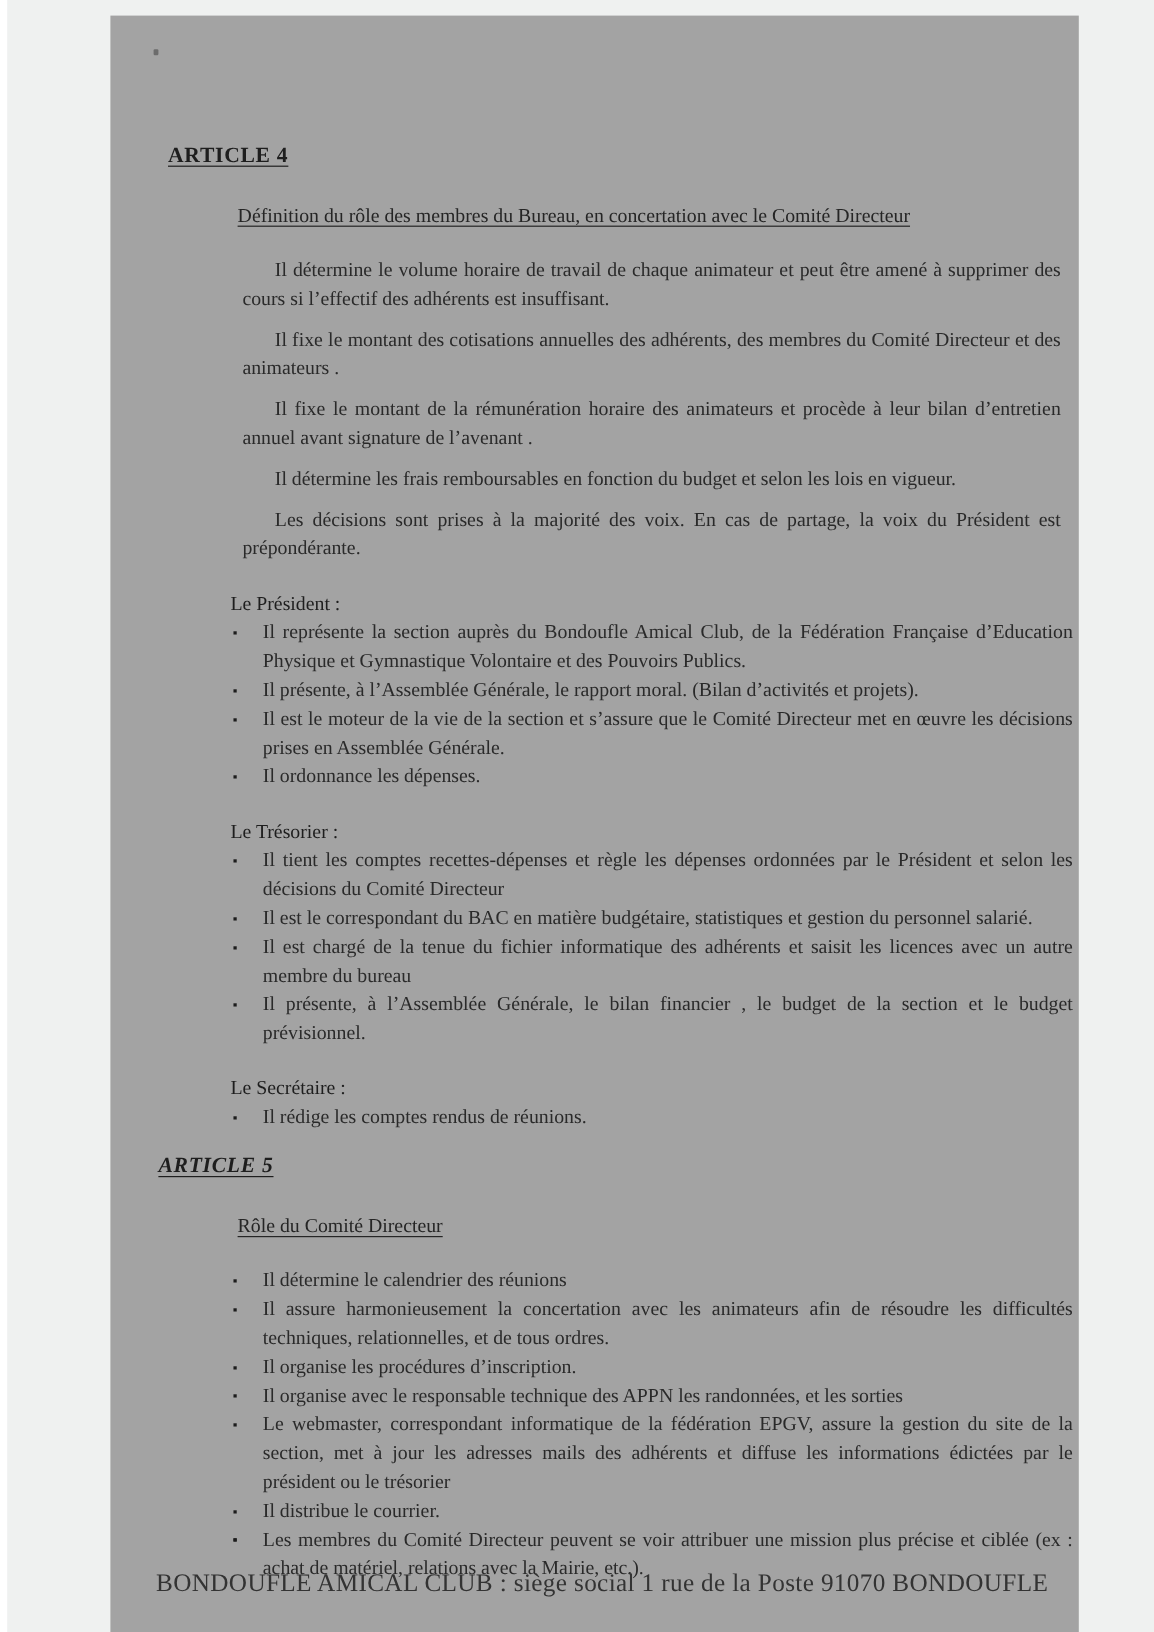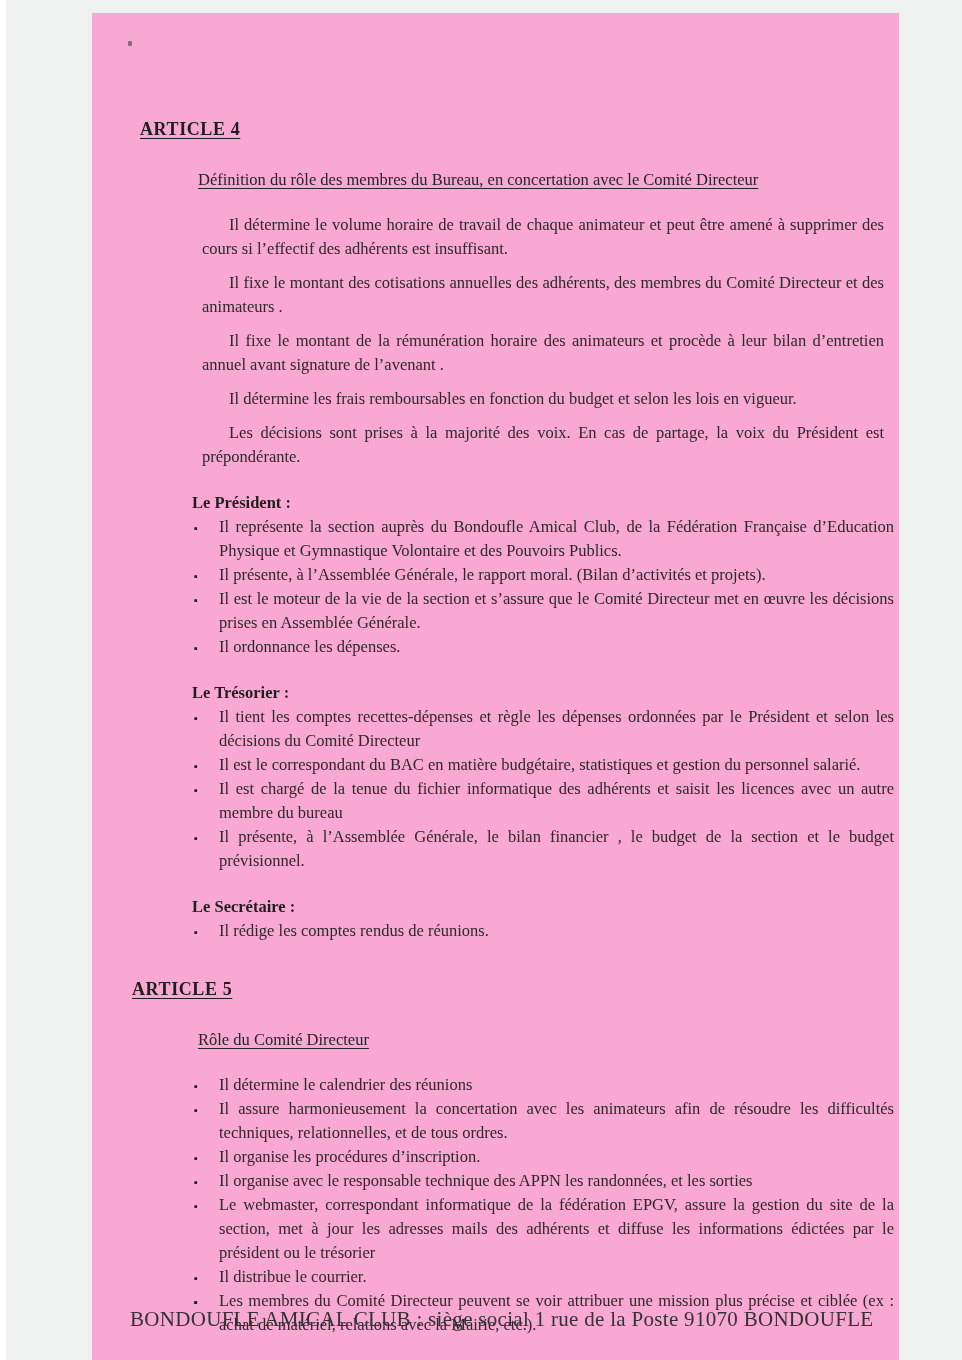--- a/index.html
+++ b/index.html
@@ -12,21 +12,21 @@
   }
   .scan-bg {
     position: absolute;
     left: 6px; top: 0; right: 0; bottom: 0;
     background: #eff1f0;
   }
   .paper {
     position: absolute;
     left: 92px; top: 13px;
     width: 807px; height: 1347px;
-    background: #f9a8d4;
+    background: #a3a3a3;
     color: #2a2a2a;
     font-size: 16.5px;
     line-height: 24px;
     overflow: hidden;
   }
   .speck {
     position: absolute;
     left: 36px; top: 28px;
     width: 4px; height: 5px;
     background: #5a5a5a;
@@ -35,35 +35,35 @@
   }
   .h-article {
     font-size: 18px;
     font-weight: bold;
     letter-spacing: .6px;
     text-decoration: underline;
     text-underline-offset: 3px;
     color: #1e1e1e;
   }
   .h-article4 { margin: 104px 0 0 48px; }
-  .h-article5 { margin: 34px 0 0 40px; }
+  .h-article5 { margin: 16px 0 0 40px; font-style: italic; }
   .subtitle {
     margin: 27px 0 0 106px;
     text-decoration: underline;
     text-underline-offset: 3px;
     color: #252525;
   }
   .paras {
     margin: 21px 0 0 100px;
     width: 702px;
     text-align: justify;
   }
   .paras p { margin: 10px; text-indent: 27px; }
   .role { margin-left: 100px; width: 702px; }
-  .role-title { font-weight: bold; margin-top: 22px; color: #1e1e1e; }
+  .role-title { font-weight: normal; margin-top: 22px; color: #1e1e1e; }
   ul.blist {
     list-style: none;
     margin: 0; padding: 0;
     text-align: justify;
   }
   ul.blist.a5 { margin: 21px 0 0 100px; width: 702px; }
   ul.blist li { position: relative; padding-left: 27px; margin: 0; }
   .blt {
     position: absolute;
     left: 2px; top: 1px;

